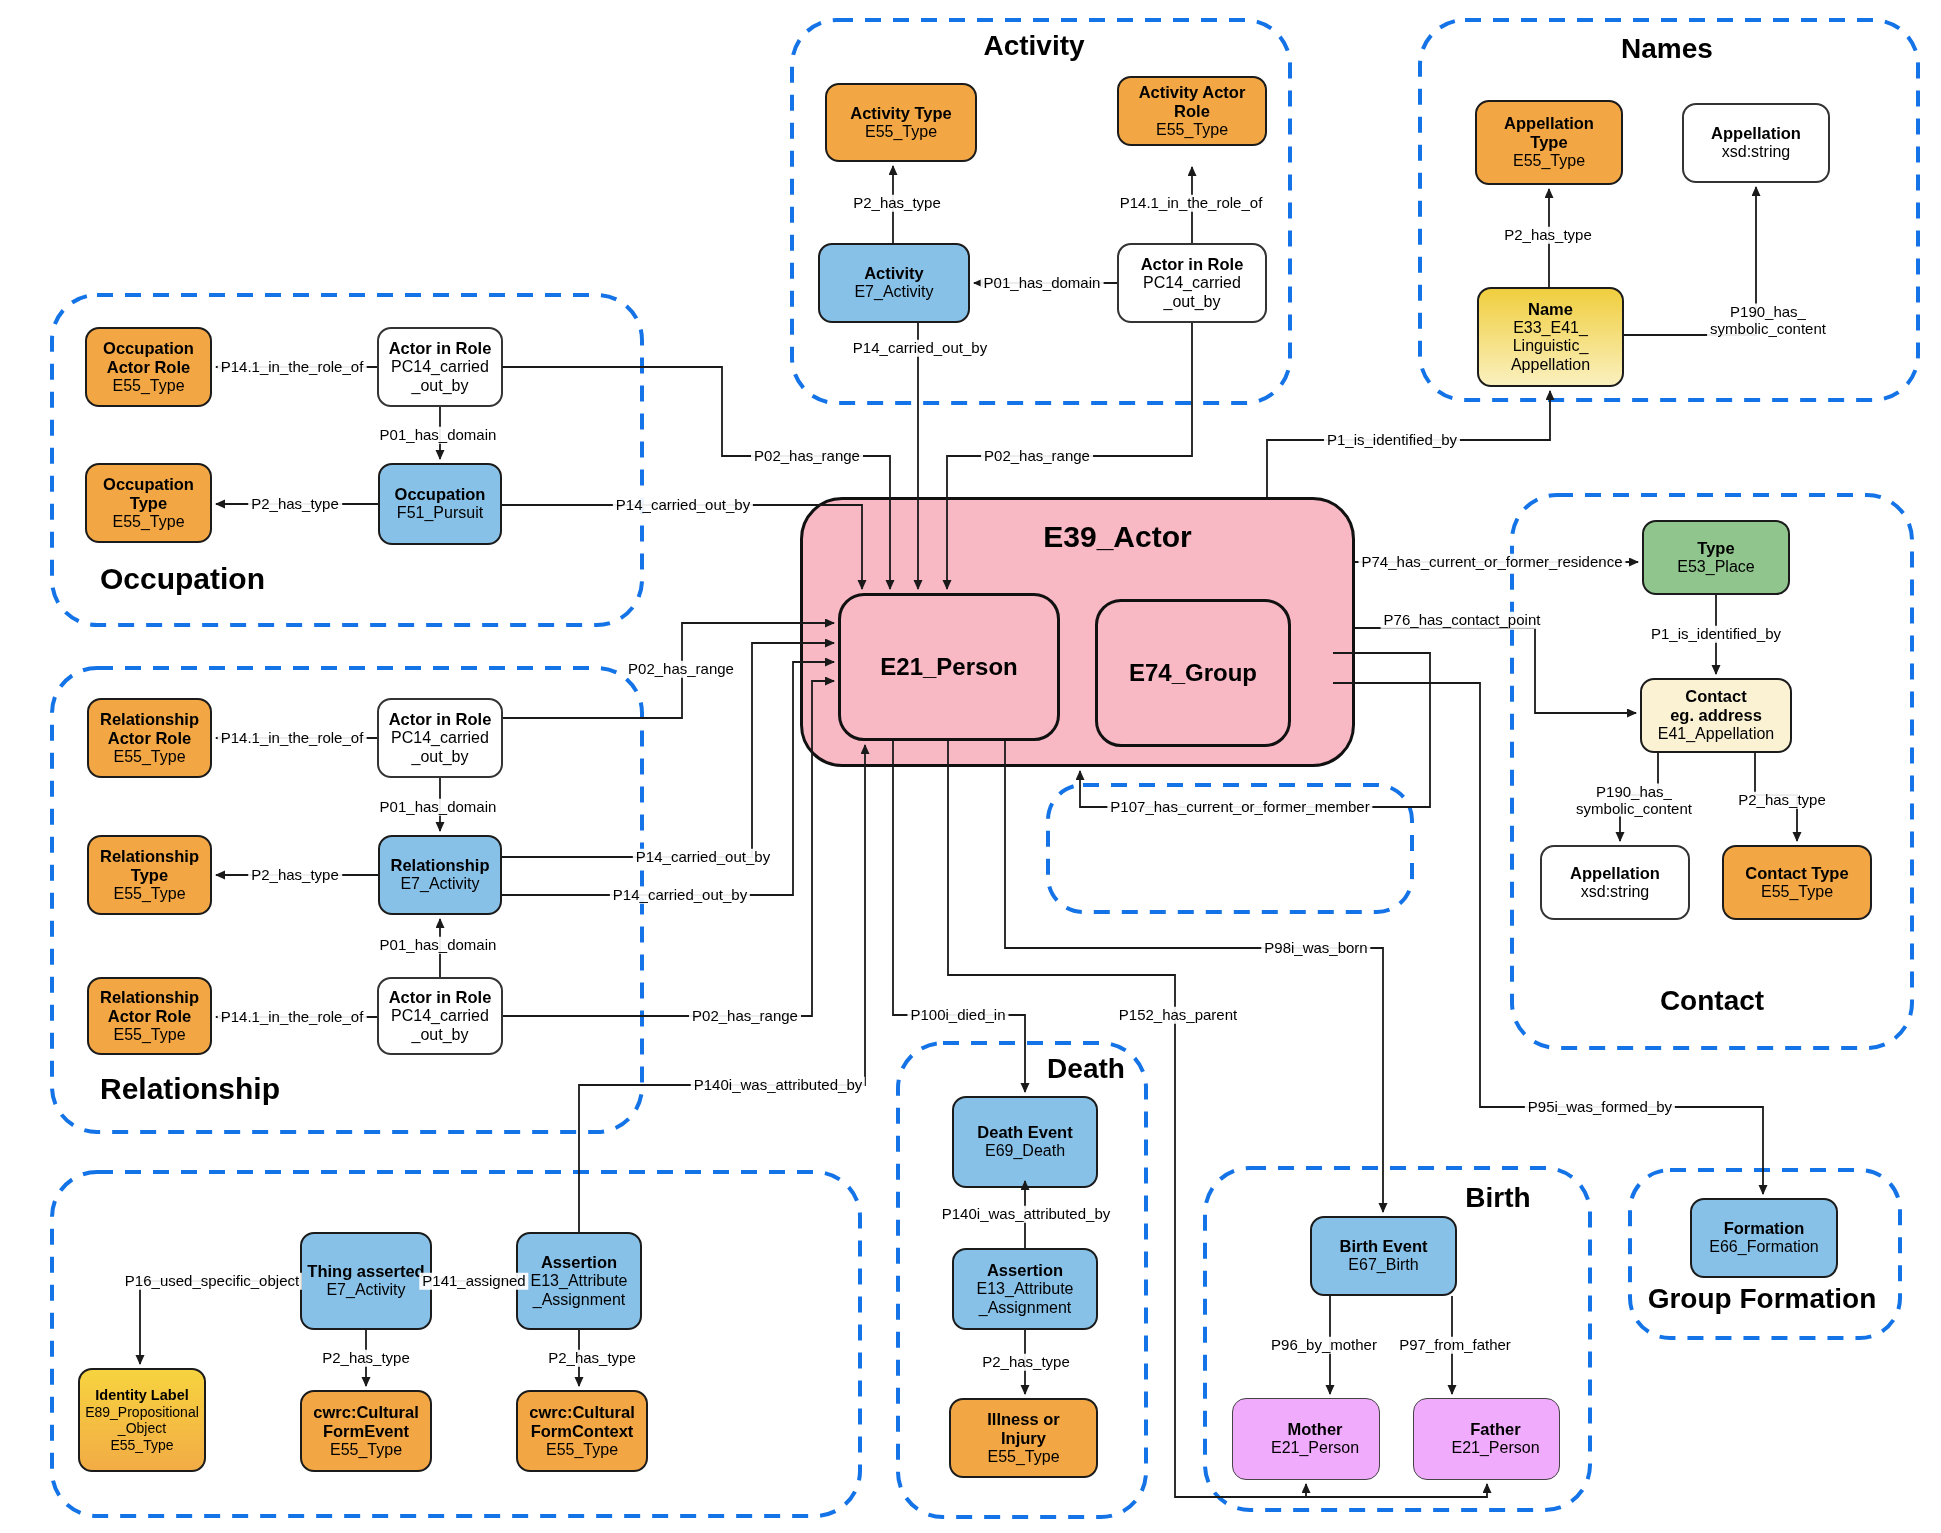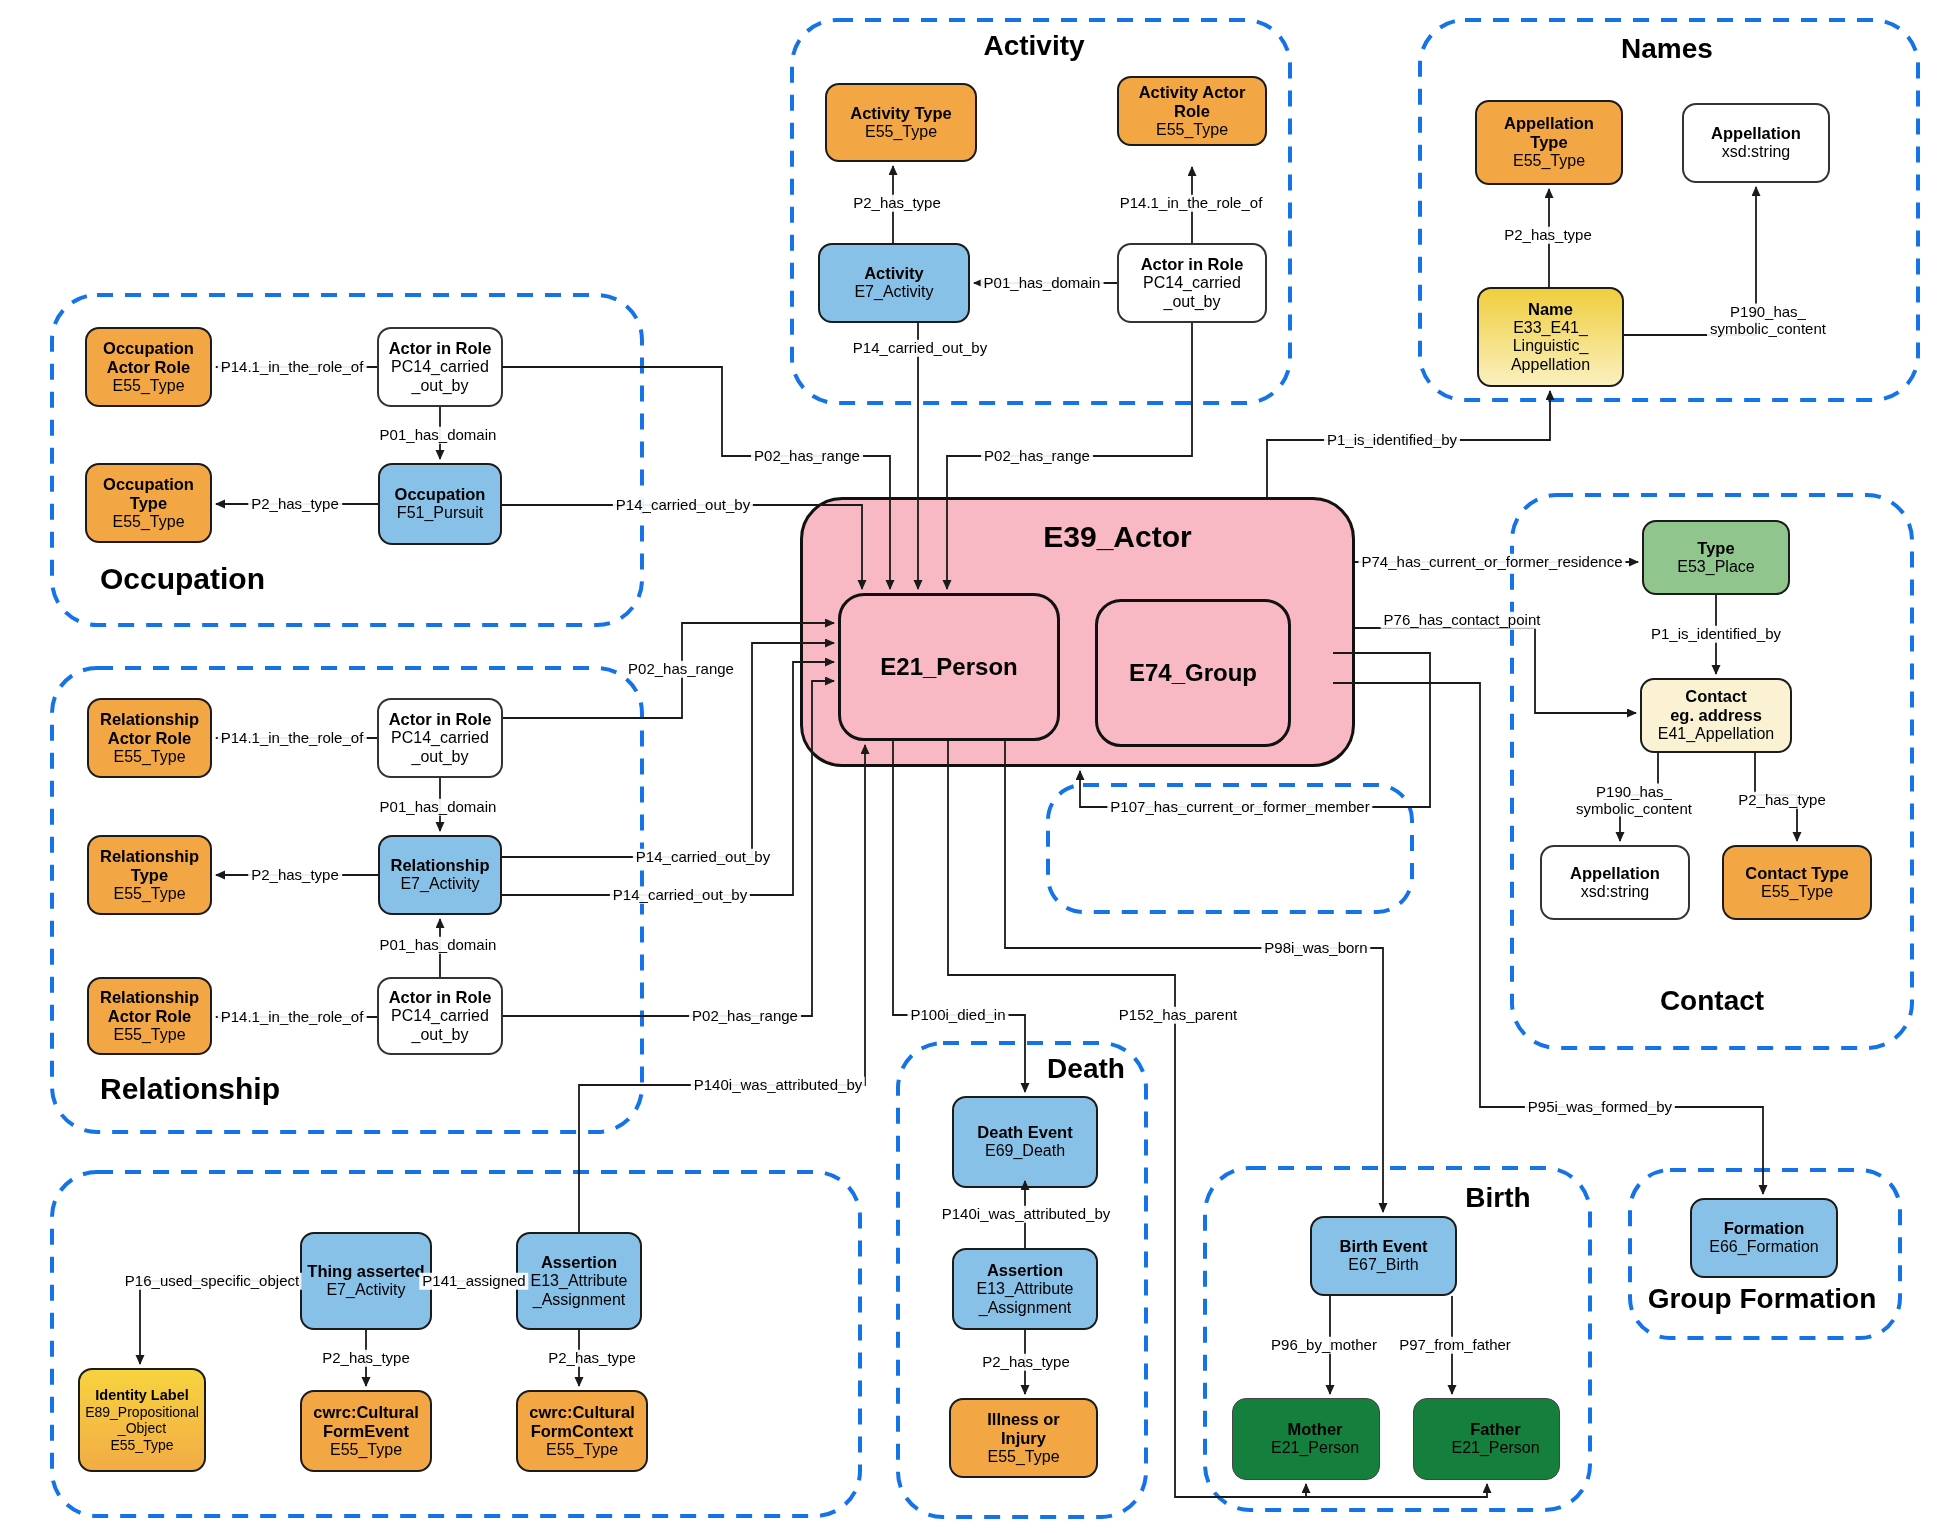--- a/index.html
+++ b/index.html
@@ -15,21 +15,21 @@
         border:2px solid #1b1b1b;border-radius:14px;text-align:center;color:#000;
         white-space:pre-line;line-height:1.16;box-sizing:border-box;padding:2px;}
   .nt{font-weight:bold;font-size:16.5px;white-space:pre-line;}
   .ns{font-size:16px;white-space:pre-line;}
   .sm .nt{font-size:14.5px;} .sm .ns{font-size:14px;}
   .orange{background:#F2A644;}
   .blue{background:#87C1E8;}
   .white{background:#FFFFFF;border-color:#333;}
   .green{background:#90C58D;}
   .pale{background:#FBF2D4;}
-  .pinklight{background:#15803d;border-color:#444;border-width:1.6px;padding-left:20px;}
+  .pinklight{background:#f0abfc;border-color:#444;border-width:1.6px;padding-left:20px;}
   .yellow{background:linear-gradient(#F0CE3E,#FAF0BE);}
   .idyellow{background:linear-gradient(#F7D33F,#F2AC45);}
 
   .actor-box{position:absolute;left:800px;top:497px;width:555px;height:270px;background:#F8B9C5;
              border:3.5px solid #111;border-radius:42px;box-sizing:border-box;}
   .actor-title{position:absolute;left:0;top:20px;width:100%;text-align:center;
                font-weight:bold;font-size:30px;color:#000;margin-left:40px;}
   .inner-entity{position:absolute;display:flex;align-items:center;justify-content:center;
                 background:#F8B9C5;border:3px solid #111;border-radius:26px;
                 font-weight:bold;font-size:24px;box-sizing:border-box;color:#000;}

